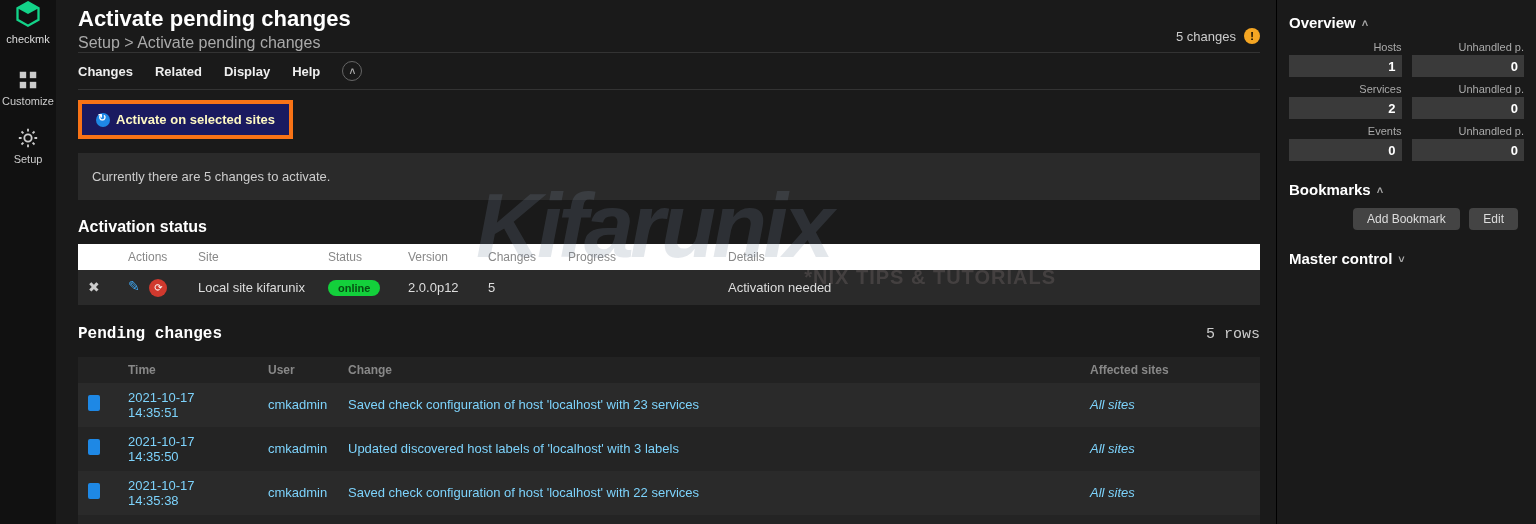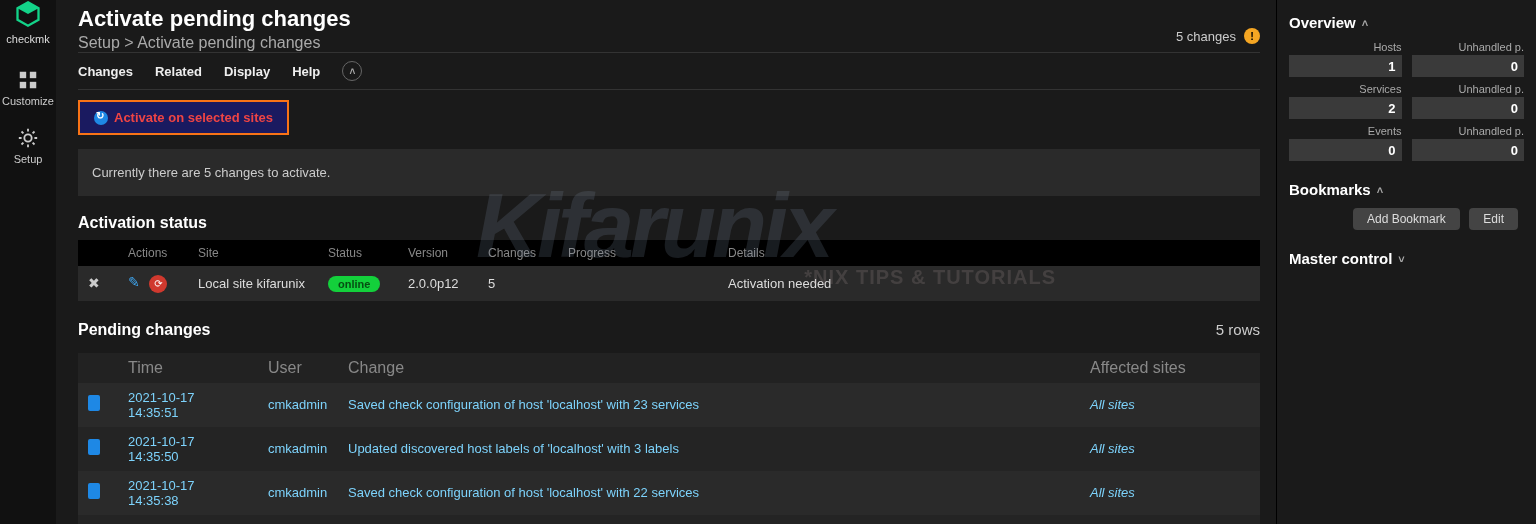--- a/index.html
+++ b/index.html
@@ -57,50 +57,50 @@
     margin-bottom: 10px;
     font-weight: bold; color: #eee;
   }
   .menu-bar .menu-item { cursor:pointer; }
   .chevron-btn {
     width:20px;height:20px;border:1px solid #666;border-radius:50%;
     display:flex;align-items:center;justify-content:center;font-size:10px;color:#aaa;cursor:pointer;
   }
   .activate-btn {
     display:inline-flex;align-items:center;gap:6px;
-    background:#1a1a60;border:2px solid #f97316;padding:8px 14px;
-    color:#ef4444;font-weight:bold;cursor:pointer;margin-bottom:14px;
+    background:#1a1a60;border:4px solid #f97316;padding:8px 14px;
+    color:#fef9c3;font-weight:bold;cursor:pointer;margin-bottom:14px;
   }
   .activate-btn .circ{width:14px;height:14px;border-radius:50%;background:#1e88e5;position:relative;}
   .activate-btn .circ::after{content:"↻";position:absolute;left:2px;top:-1px;font-size:10px;color:#fff;}
   .info-bar {
     background:#2a2a2a;padding:16px 14px;margin-bottom:18px;color:#ccc;
   }
   .section-title{font-size:16px;font-weight:bold;color:#fff;margin-bottom:8px;}
   
   .act-table{width:100%;border-collapse:collapse;margin-bottom:20px;}
   .act-table th{
-    text-align:left;font-weight:normal;color:#888;padding:6px 10px;font-size:12px;background:#000000;
+    text-align:left;font-weight:normal;color:#888;padding:6px 10px;font-size:12px;background:#ffffff;
   }
   .act-table td{padding:8px 10px;background:#2a2a2a;color:#ddd;vertical-align:middle;}
   .act-close{color:#ccc;cursor:pointer;font-size:14px;}
   .pencil{color:#3fa9f5;cursor:pointer;font-size:14px;margin-right:6px;}
   .redcirc{
     display:inline-flex;width:18px;height:18px;border-radius:50%;background:#d0392e;
     align-items:center;justify-content:center;color:#fff;font-size:10px;cursor:pointer;
   }
   .status-pill{
     background:#13d03b;color:#064d12;padding:2px 10px;border-radius:10px;font-size:11px;font-weight:bold;
   }
   
-  .pending-head{display:flex;justify-content:space-between;align-items:baseline;margin-bottom:6px;}
+  .pending-head{display:flex;justify-content:space-between;align-items:baseline;margin-bottom:6px;font-family:Liberation Mono, monospace;}
   .rows-label{color:#ccc;font-size:15px;}
   .pend-table{width:100%;border-collapse:collapse;}
   .pend-table th{
-    text-align:left;font-weight:normal;color:#888;padding:6px 10px;font-size:16px;background:#222;
+    text-align:left;font-weight:bold;color:#888;padding:6px 10px;font-size:12px;background:#222;
   }
   .pend-table td{padding:7px 10px;color:#7dd3fc;font-size:13px;}
   .pend-table tbody tr:nth-child(odd) td{background:#2a2a2a;}
   .pend-table tbody tr:nth-child(even) td{background:#242424;}
   .row-icon{
     display:inline-block;width:12px;height:16px;background:#1e88e5;border-radius:2px;
   }
   .italic{font-style:italic;}
   
   .right-panel{

